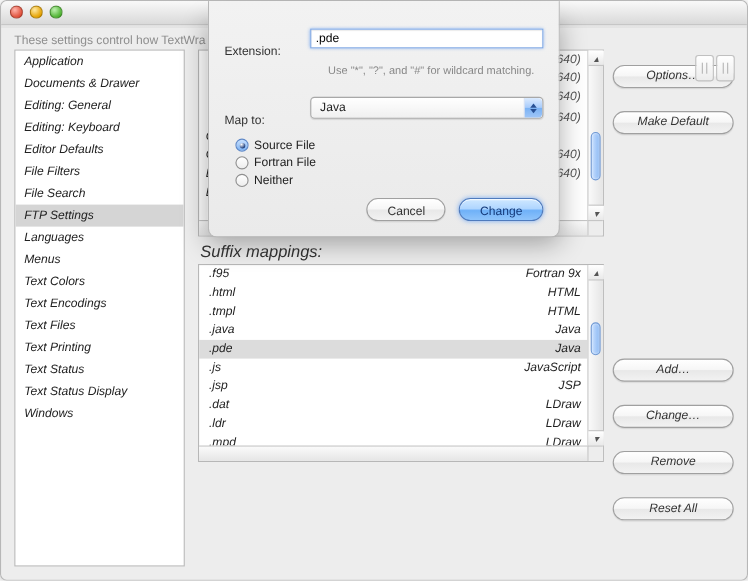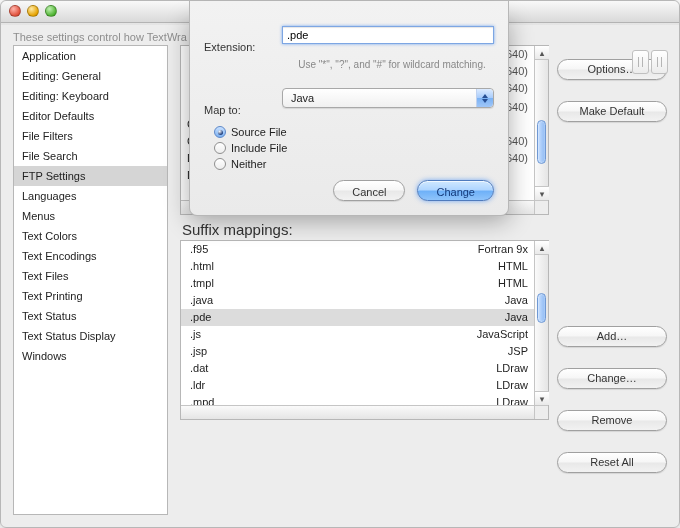--- a/index.html
+++ b/index.html
@@ -45,21 +45,21 @@
   .content {
     position:absolute; top:22px; left:0; right:0; bottom:0;
     display:flex; flex-direction:column;
   }
   .helptext {
     padding:8px 12px 2px 12px;
     color:#8e8e8e;
   }
 
   .body {
-    flex:1; display:flex; padding:0 12px 12px 12px; gap:12px;
+    flex:1; display:flex; padding:0 12px 12px 12px; gap:12px;font-style:italic;
   }
   
   .sidebar {
     width:155px; border:1px solid #b7b7b7; background:#fff;
     overflow:auto;
   }
   .sideitem {
     padding:2px 8px; line-height:16px; cursor:default;
   }
   .sideitem.selected { background:#d5d5d5; }
@@ -205,20 +205,21 @@
 
     <div class="toolbarright">
       <div class="drawerhandle"></div>
       <div class="drawerhandle"></div>
     </div>
 
     <div class="body">
 
       <div class="sidebar" id="sidebar">
           <div class="sideitem">Application</div>
+          <div class="sideitem">Documents &amp; Drawer</div>
           <div class="sideitem">Editing: General</div>
           <div class="sideitem">Editing: Keyboard</div>
           <div class="sideitem">Editor Defaults</div>
           <div class="sideitem">File Filters</div>
           <div class="sideitem">File Search</div>
           <div class="sideitem selected">FTP Settings</div>
           <div class="sideitem">Languages</div>
           <div class="sideitem">Menus</div>
           <div class="sideitem">Text Colors</div>
           <div class="sideitem">Text Encodings</div>
@@ -378,21 +379,21 @@
         </div>
       </div>
     </div>
     <div class="radiogroup" id="radios">
         <div class="radioitem">
           <span class="radio sel"></span>
           <span>Source File</span>
         </div>
         <div class="radioitem">
           <span class="radio"></span>
-          <span>Include File</span>
+          <span>Fortran File</span>
         </div>
         <div class="radioitem">
           <span class="radio"></span>
           <span>Neither</span>
         </div>
       </div>
     <div class="sheetbuttons">
       <span class="aquabtn">Cancel</span>
       <span class="aquabtn primary">Change</span>
     </div>

